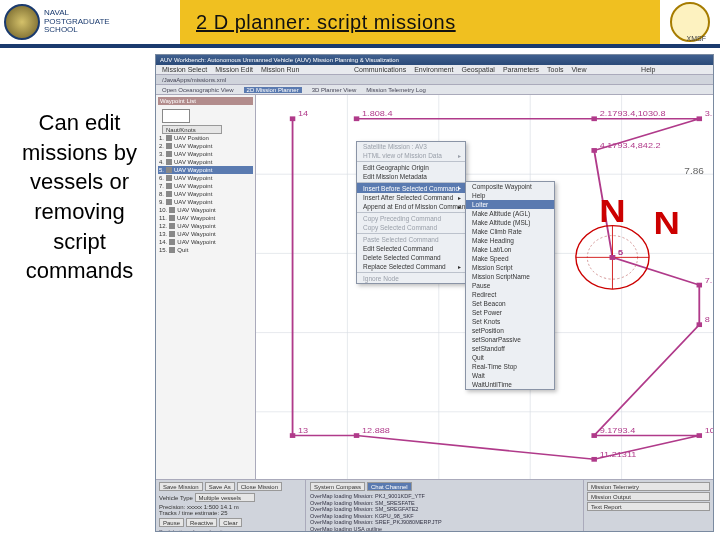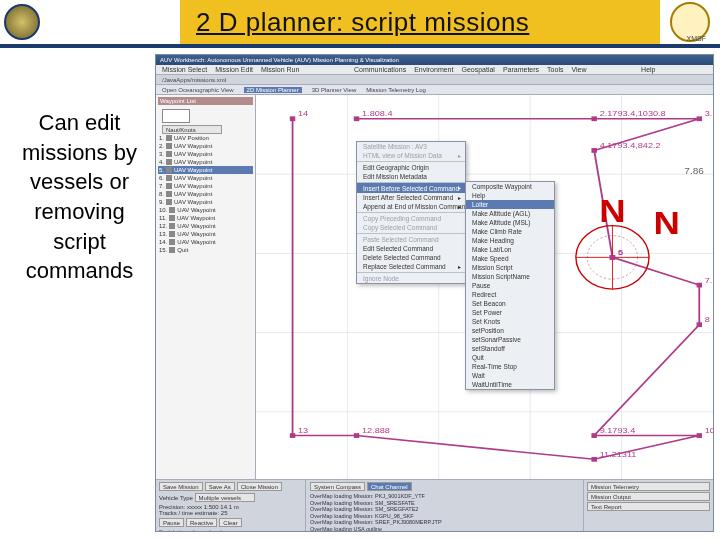--- a/index.html
+++ b/index.html
@@ -4,21 +4,21 @@
 <style>
   * { margin: 0; padding: 0; box-sizing: border-box; font-family: Arial, sans-serif; }
   body { width: 720px; height: 540px; background: #fff; overflow: hidden; position: relative; }
 
   
   .slide-header { height: 48px; display: flex; align-items: center; border-bottom: 4px solid #1a3a6e; }
   .nps-block { width: 180px; height: 44px; display: flex; align-items: center; background: #fff; }
   .nps-seal { width: 36px; height: 36px; margin: 0 4px; border-radius: 50%; background: radial-gradient(circle,#d4c16a 0%,#8a7a3a 70%); border: 2px solid #1a3a6e; }
   .nps-label { font-size: 8px; color: #1a3a6e; line-height: 1.1; }
   .yellow-bar { flex: 1; height: 44px; background: #f0c020; display: flex; align-items: center; padding-left: 16px; }
-  .slide-title { font-size: 26px; color: #111; text-decoration: underline; letter-spacing: .5px; }
+  .slide-title { font-size: 20px; color: #111; text-decoration: underline; letter-spacing: .5px; }
   .xmsf-logo { width: 60px; height: 44px; background: #fff; display: flex; align-items: center; justify-content: center; }
   .xmsf-circ { width: 40px; height: 40px; border: 2px solid #a67c00; border-radius: 50%; position: relative; background: #fdf2c0; }
   .xmsf-text { position: absolute; bottom: -2px; right: 2px; font-size: 7px; color: #444; }
 
   
   .body { display: flex; height: 488px; }
   .caption-col { width: 155px; padding: 60px 10px 0 14px; }
   .caption { font-size: 22px; line-height: 1.35; text-align: center; color: #000; }
   .app-col { flex: 1; padding: 6px 6px 0 0; position: relative; }
   .app-window { width: 100%; height: 478px; border: 1px solid #7a8aa0; background: #dfe3e8; position: relative; font-size: 7px; color: #333; overflow: hidden; }
@@ -64,20 +64,25 @@
 
   
   .compass-label { font-size: 8px; fill: #c00; font-weight: bold; }
 </style>
 </head>
 <body>
 
 <div class="slide-header">
   <div class="nps-block">
     <div class="nps-seal"></div>
+    <div class="nps-label">
+      <div>NAVAL</div>
+      <div>POSTGRADUATE</div>
+      <div>SCHOOL</div>
+    </div>
   </div>
   <div class="yellow-bar">
     <div class="slide-title">2 D planner: script missions</div>
   </div>
   <div class="xmsf-logo">
     <div class="xmsf-circ">
       <span class="xmsf-text">XMSF</span>
     </div>
   </div>
 </div>

